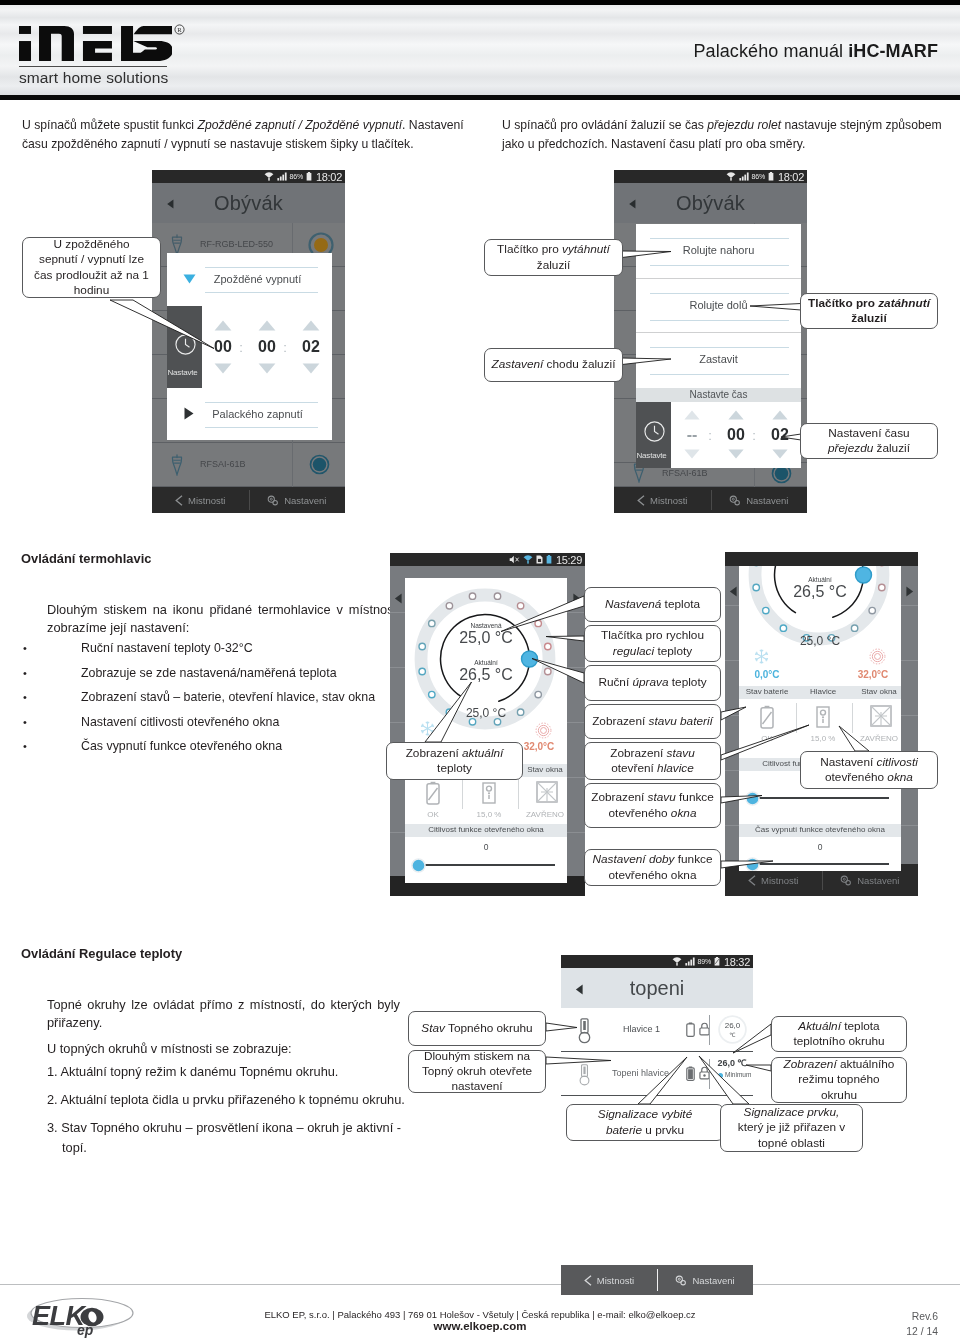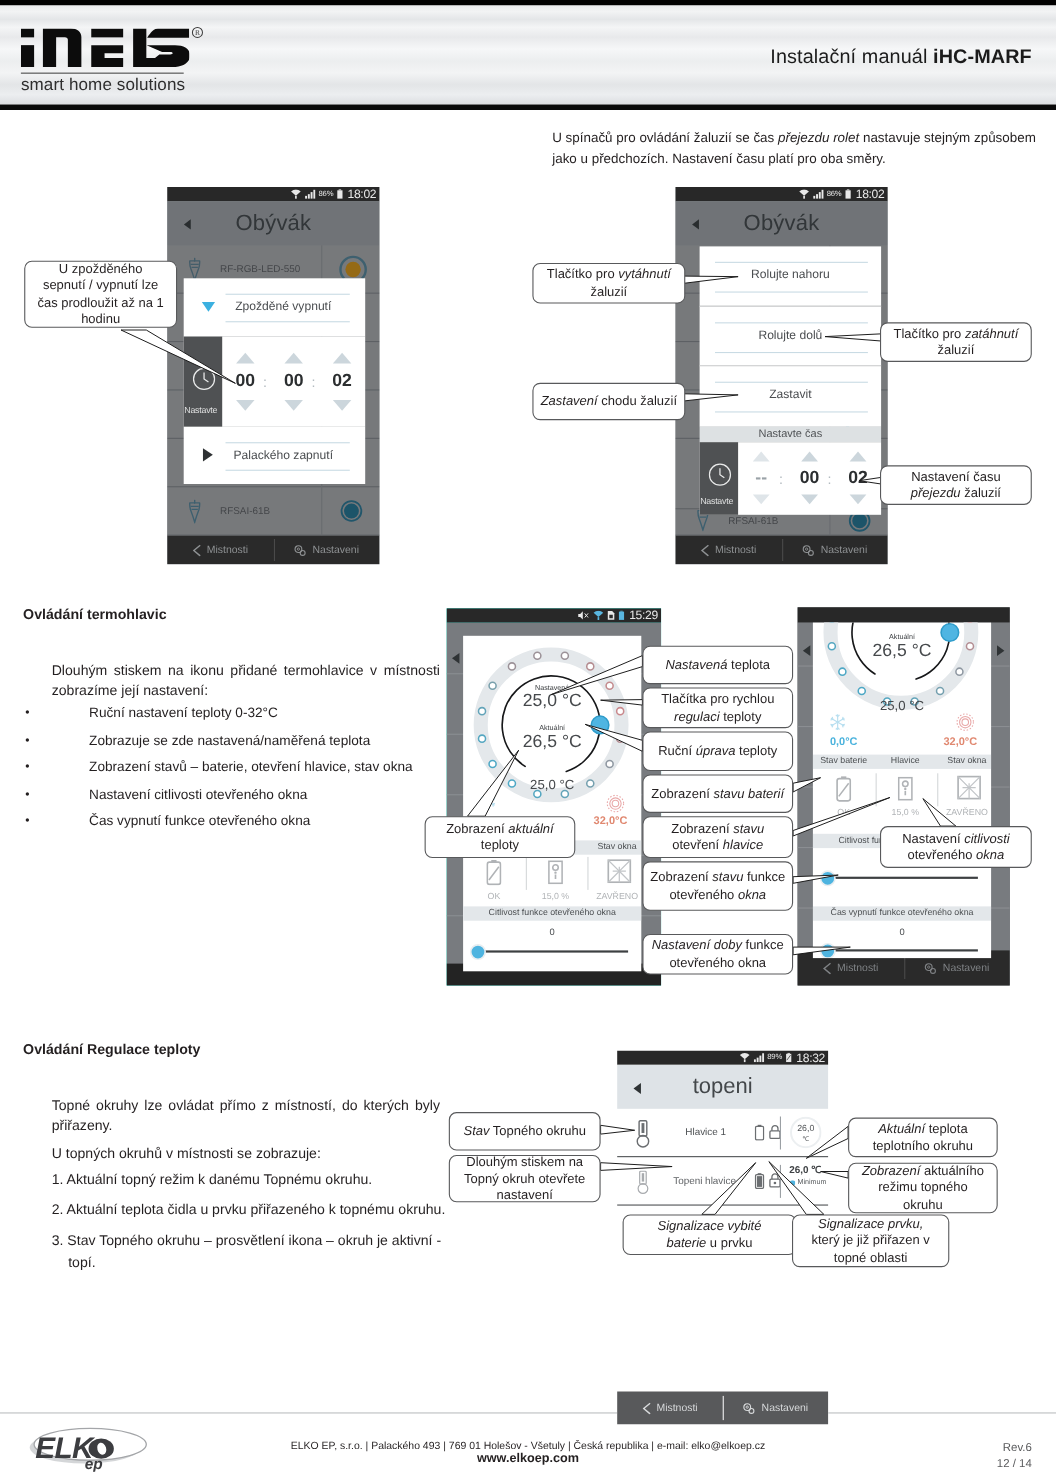--- a/index.html
+++ b/index.html
@@ -97,23 +97,24 @@
         <path d="M128.5 18.9 h29 c10 0 15.5 5 15.5 11.8 0 7.3-6.5 13.3-17.5 13.3 h-30 l16-14.4 h11.2 c1.5 0 2.4-0.5 2.4-1.3 0-0.9-0.9-1.5-2.6-1.5 h-8.2 Z"></path>
       </g>
     </svg>
     <svg style="position:absolute;left:174px;top:24px;width:11px;height:11px;" viewBox="0 0 12 12">
         <circle cx="6" cy="6" r="5" fill="none" stroke="#3a3a3a" stroke-width="1"></circle>
         <text x="6" y="8.6" font-size="7.4" fill="#3a3a3a" text-anchor="middle" font-family="Liberation Serif, serif">R</text>
       </svg>
     <div class="logo-rule"></div>
     <div class="logo-tag">smart home solutions</div>
 
-    <div class="hdr-title"><span>Instalační manuál </span><b>iHC-MARF</b></div>
+    <div class="hdr-title"><span>Palackého manuál </span><b>iHC-MARF</b></div>
   </div>
 
+  <div class="intro" style="left:22px; top:116px; width:452px; text-align:left;">U spínačů můžete spustit funkci <i>Zpožděné zapnutí / Zpožděné vypnutí</i>. Nastavení času zpožděného zapnutí / vypnutí se nastavuje stiskem šipky u tlačítek.</div>
   <div class="intro" style="left:502px; top:116px; width:448px; text-align:left;">U spínačů pro ovládání žaluzií se čas <i>přejezdu rolet</i> nastavuje stejným způsobem jako u předchozích. Nastavení času platí pro oba směry.</div>
 
   <div class="sec-h" style="left:21px; top:551px;">Ovládání termohlavic</div>
   <div class="body-t" style="left:21px; top:601px; width:353px;">Dlouhým stiskem na ikonu přidané termohlavice v místnosti zobrazíme její nastavení:</div>
   <div class="bullets" style="left:21px; top:640px; width:400px;">
     <div class="row">
         <span class="bdot">•</span>
         <span class="btxt">Ruční nastavení teploty  0-32°C</span>
       </div>
     <div class="row">
@@ -415,21 +416,21 @@
           </svg>
         <span style="position:absolute;left:9px;top:24px;width:24px;text-align:center;font-size:16px;font-weight:bold;color:#9aa2a7;">--</span>
         <span style="position:absolute;left:34px;top:26px;width:10px;text-align:center;font-size:13px;color:#b3bbc0;">:</span>
         <span style="position:absolute;left:53px;top:24px;width:24px;text-align:center;font-size:16px;font-weight:bold;color:#2b2e30;">00</span>
         <span style="position:absolute;left:78px;top:26px;width:10px;text-align:center;font-size:13px;color:#b3bbc0;">:</span>
         <span style="position:absolute;left:97px;top:24px;width:24px;text-align:center;font-size:16px;font-weight:bold;color:#2b2e30;">02</span>
       </div>
     </div>
   </div>
 
-  <div class="phone" id="ph3" style="left:406px; top:553px; width:195px; height:343px; background:#14b8a6;">
+  <div class="phone" id="ph3" style="left:390px; top:553px; width:195px; height:343px; background:#f0abfc;">
     <div class="ph-status">
       <span class="st-l">
         <svg width="6" height="9" viewBox="0 0 8 12">
             <path d="M4 1 V11 M1.5 4 L4 1 L6.5 4 M1.5 6.5 L1.5 8 L4 9.5 M6.5 6 L6.5 7.8 L4 9.3" fill="none" stroke="#ddd" stroke-width="1.1"></path>
           </svg>
         <svg width="10" height="8" viewBox="0 0 14 11">
             <path d="M1 5 A6 6 0 0 1 13 5 Z" fill="#ddd"></path>
             <rect x="1" y="6" width="12" height="4.4" rx="1.5" fill="#ddd"></rect>
             <circle cx="4.8" cy="3.2" r="0.8" fill="#2d2d2d"></circle>
             <circle cx="9.2" cy="3.2" r="0.8" fill="#2d2d2d"></circle>
@@ -802,21 +803,21 @@
       </div>
     </div>
   </div>
 
   <div class="co" style="left:22px; top:237px; width:139px; height:61px;">
       <span>U zpožděného<br>sepnutí / vypnutí lze<br>čas prodloužit až na 1<br>hodinu</span>
     </div>
   <div class="co" style="left:484px; top:239px; width:139px; height:37px;">
       <span>Tlačítko pro <i>vytáhnutí</i><br>žaluzií</span>
     </div>
-  <div class="co" style="left:800px; top:293px; width:138px; height:36px;">
+  <div class="co" style="left:800px; top:293px; width:138px; height:36px;font-weight:bold;">
       <span>Tlačítko pro <i>zatáhnutí</i><br>žaluzií</span>
     </div>
   <div class="co" style="left:484px; top:348px; width:139px; height:34px;">
       <span><i>Zastavení</i> chodu žaluzií</span>
     </div>
   <div class="co" style="left:800px; top:423px; width:138px; height:36px;">
       <span>Nastavení času<br><i>přejezdu</i> žaluzií</span>
     </div>
   <div class="co" style="left:584px; top:587px; width:137px; height:35px;">
       <span><i>Nastavená</i> teplota</span>

